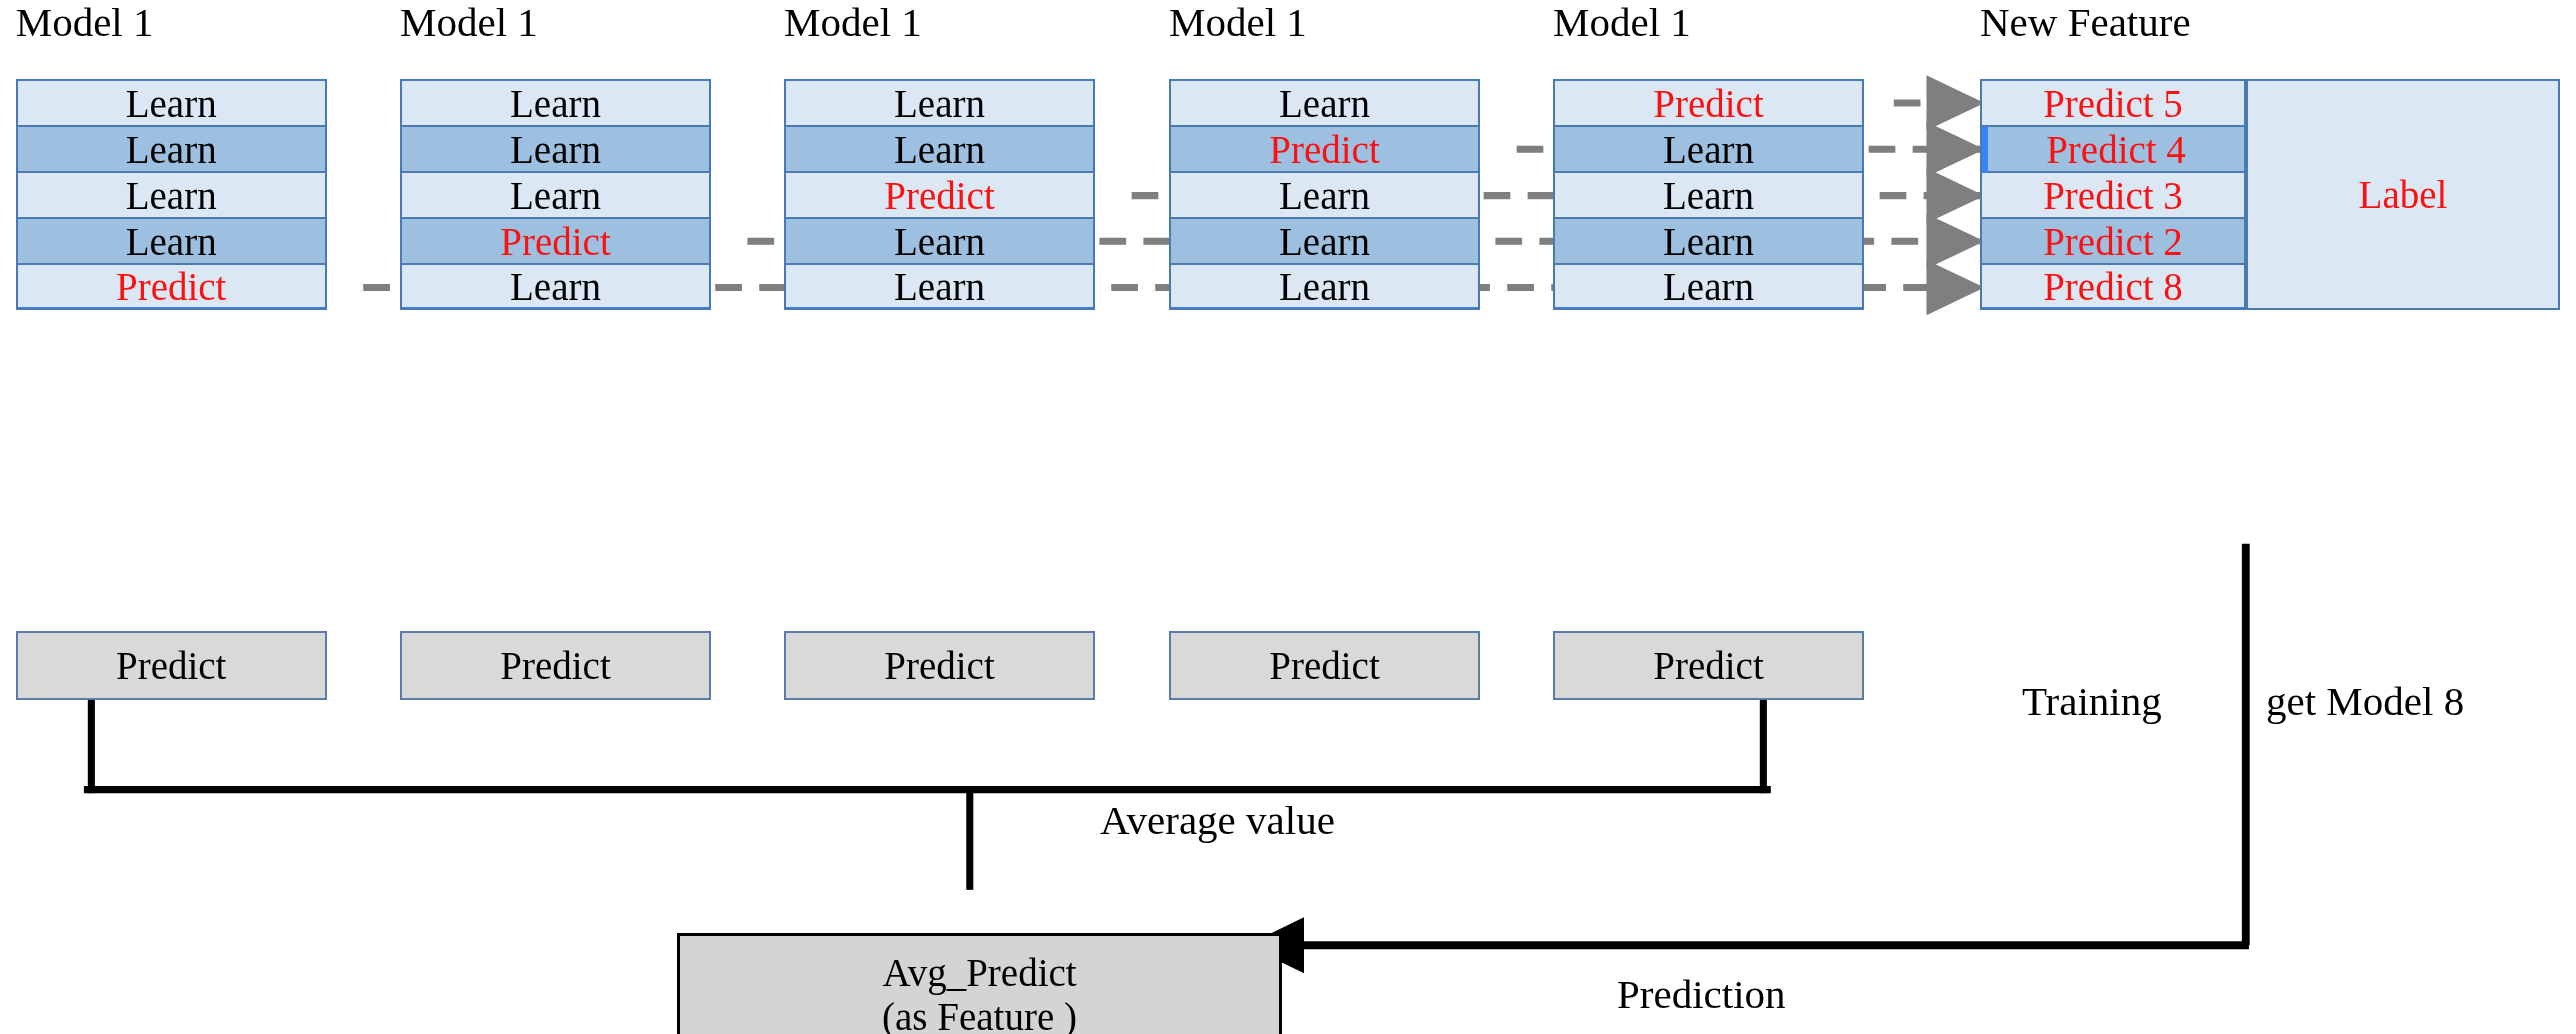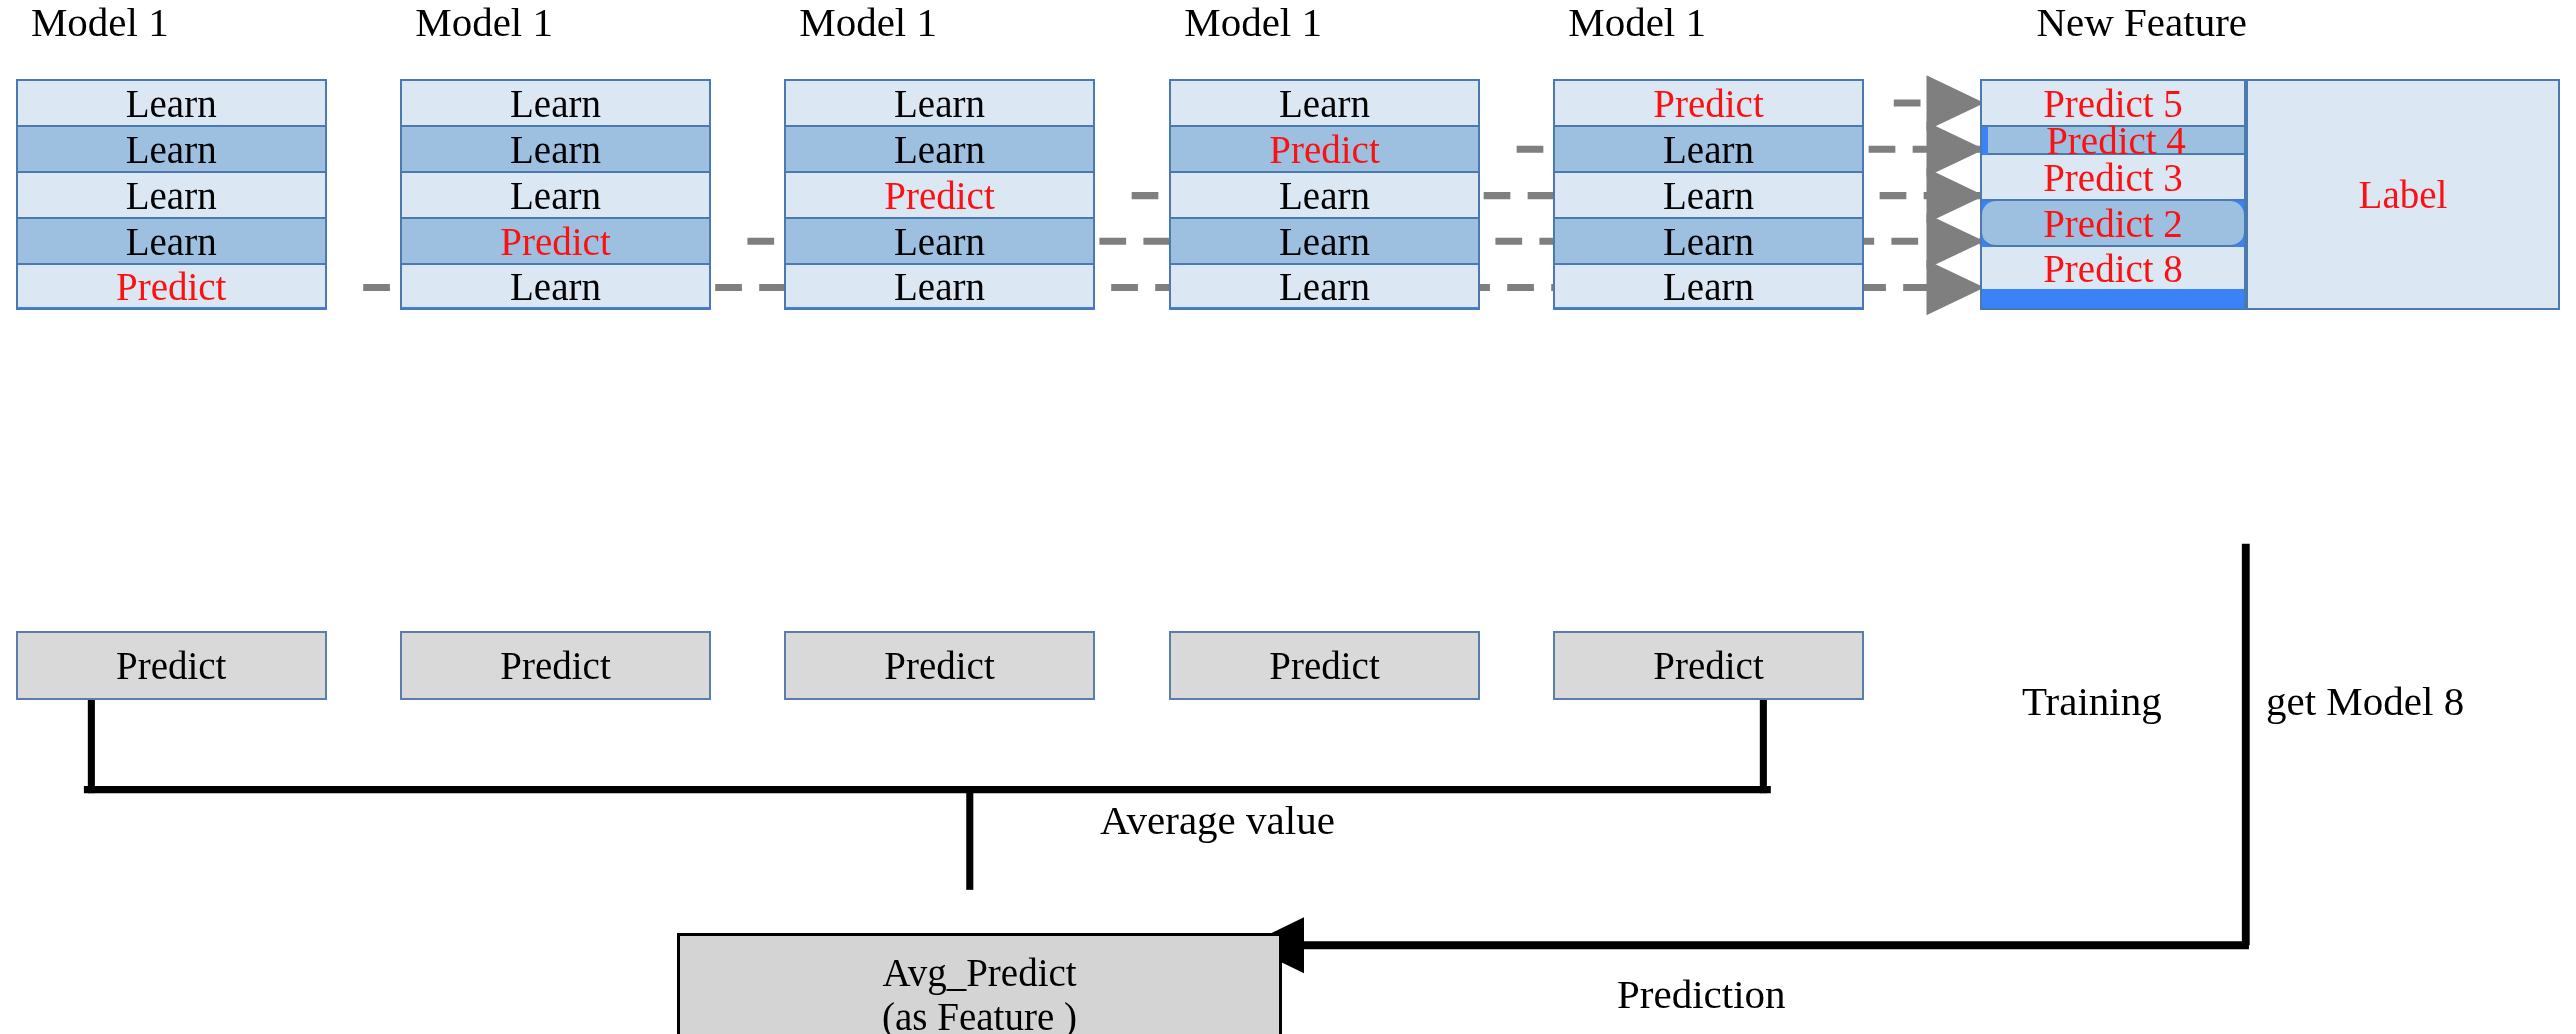--- a/index.html
+++ b/index.html
@@ -12,21 +12,21 @@
     width: 2576px;
     height: 1034px;
     background: #ffffff;
     font-family: "Liberation Serif", "DejaVu Serif", serif;
     overflow: hidden;
   }
 
   
   .col-header {
     position: absolute;
-    text-align: right;
+    text-align: left;
     font-size: 41px;
     color: #000000;
     line-height: 1;
     white-space: nowrap;
   }
 
   
   .model-col {
     position: absolute;
     box-sizing: border-box;
@@ -191,23 +191,23 @@
   <div class="model-col" style="left:1553px; top:79px; width:311px; height:231px;">
     <div class="cell light predict" style="height:46px;">Predict</div>
     <div class="cell dark" style="height:46px;">Learn</div>
     <div class="cell light" style="height:46px;">Learn</div>
     <div class="cell dark" style="height:46px;">Learn</div>
     <div class="cell light" style="height:42px;">Learn</div>
   </div>
 
   <div class="model-col" style="left:1980px; top:79px; width:266px; height:231px;">
     <div class="cell light predict" style="height:46px;">Predict 5</div>
-    <div class="cell dark predict" style="height:28px;margin-left:6px;">Predict 4</div>
+    <div class="cell dark predict" style="height:46px;margin-left:6px;">Predict 4</div>
     <div class="cell light predict" style="height:46px;">Predict 3</div>
-    <div class="cell dark predict" style="height:46px;border-radius:14px;">Predict 2</div>
+    <div class="cell dark predict" style="height:46px;">Predict 2</div>
     <div class="cell light predict" style="height:42px;">Predict 8</div>
   </div>
 
   <div class="label-col" style="left:2246px; top:79px; width:314px; height:231px;">
     <span>Label</span>
   </div>
 
   <div class="grey-box" style="left:15.7px; top:631px; width:311px; height:69px;">
     <span>Predict</span>
   </div>

